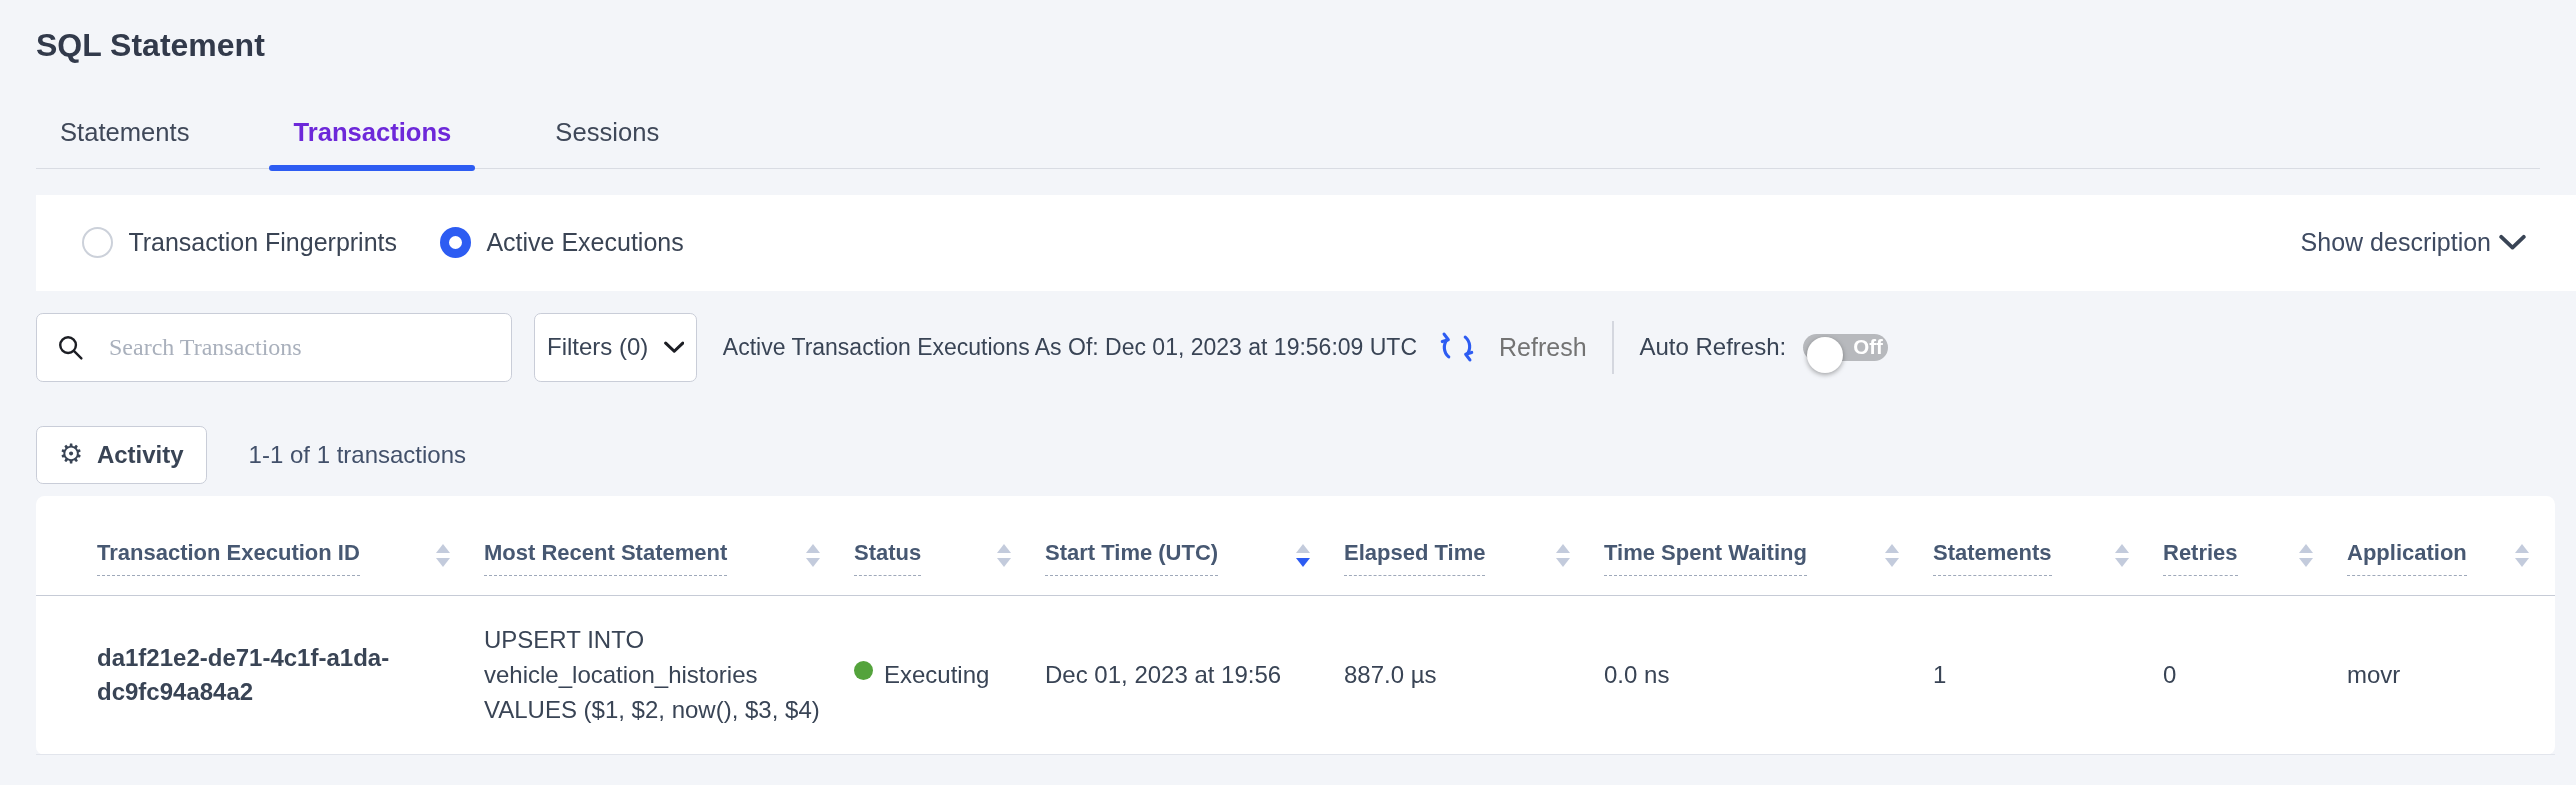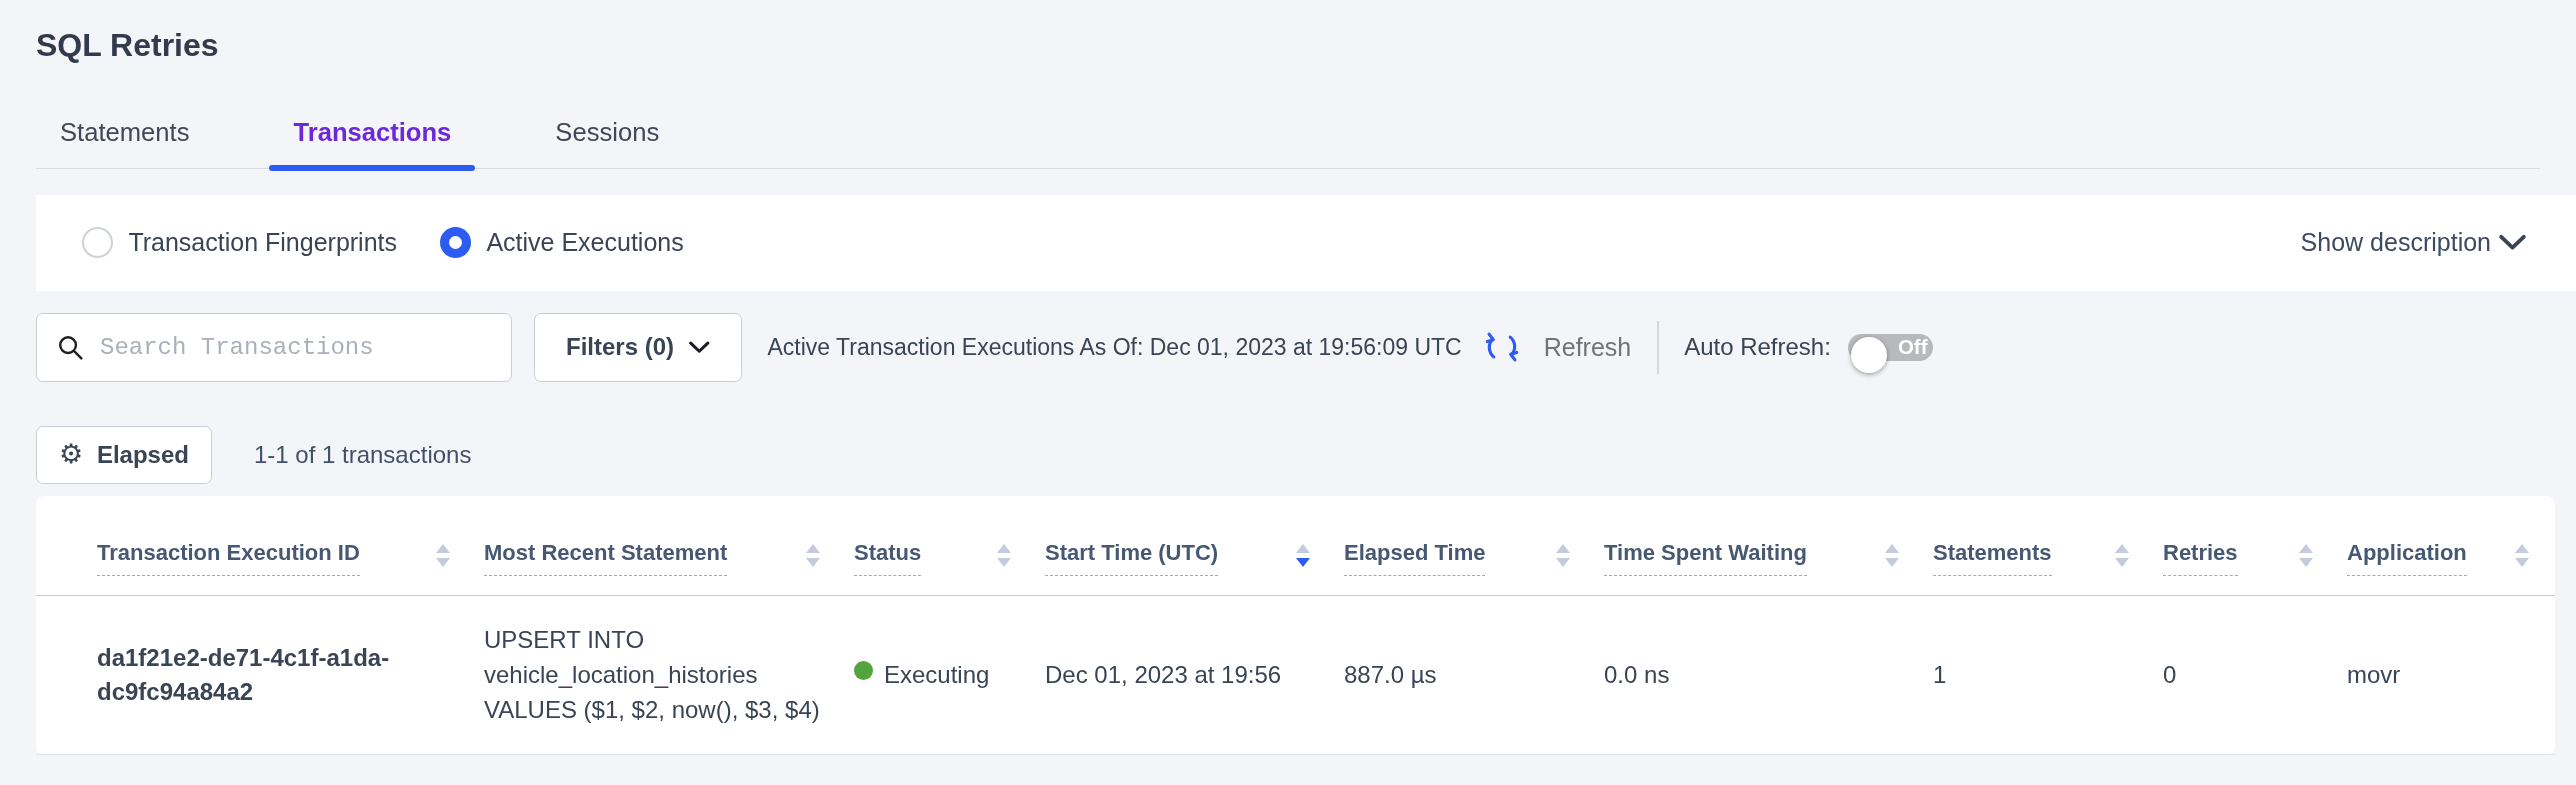--- a/index.html
+++ b/index.html
@@ -18,24 +18,24 @@
   .radio-opt{display:flex;align-items:center;gap:15.4px;font-size:25px;color:#3a4454;cursor:pointer;}
   .radio-opt + .radio-opt{margin-left:43px;}
   .radio{box-sizing:border-box;width:31px;height:31px;border-radius:50%;border:2.6px solid #ccd1da;background:#fff;flex:0 0 auto;}
   .radio.selected{border:9.4px solid #2d5cf2;}
   .show-desc{margin-left:auto;margin-right:50px;display:flex;align-items:center;gap:8px;font-size:25px;color:#3e4a61;cursor:pointer;}
 
   
   .controls{padding:22px 0 0 36px;}
   .controls-row{display:flex;align-items:center;}
   .search-box{box-sizing:border-box;width:476px;height:69px;background:#fff;border:1.7px solid #c9cdd8;border-radius:6.8px;display:flex;align-items:center;padding:0 19px;}
-  .search-box input{border:none;outline:none;font-size:24px;flex:1;margin-left:13px;color:#394455;font-family:Liberation Mono, monospace;background:transparent;}
+  .search-box input{border:none;outline:none;font-size:24px;flex:1;margin-left:22px;color:#394455;font-family:Liberation Serif, serif;background:transparent;}
   .search-box input::placeholder{color:#a9b0bc;}
   .btn{box-sizing:border-box;height:69px;background:#fff;border:1.7px solid #c9cdd8;border-radius:6.8px;display:flex;align-items:center;font-family:"Liberation Sans",sans-serif;cursor:pointer;}
-  .filters-btn{margin-left:22px;padding:0 31px;gap:15.4px;font-size:24px;font-weight:700;color:#394455;}
+  .filters-btn{margin-left:22px;padding:0 12px;gap:15.4px;font-size:24px;font-weight:400;color:#394455;}
   .asof{margin-left:25.6px;font-size:23px;color:#394455;white-space:nowrap;}
   .refresh{margin-left:22px;display:flex;align-items:center;gap:24px;color:#737373;font-size:25px;cursor:pointer;white-space:nowrap;}
   .vdiv{width:1.7px;height:53px;background:#d4d7df;margin:0 25.6px;}
   .autolabel{font-size:24px;color:#394455;white-space:nowrap;}
   .toggle{position:relative;width:85px;height:27px;border-radius:22px;background:#b7b9bd;margin-left:17px;display:flex;align-items:center;cursor:pointer;flex:0 0 auto;}
   .knob{position:absolute;left:3.4px;top:3.4px;width:36px;height:36px;background:#fff;border-radius:50%;box-shadow:0 1.7px 5.1px rgba(0,0,0,.35);}
   .toggle-text{margin-left:50px;color:#fff;font-weight:700;font-size:20.5px;}
 
   .toolbar-row{margin-top:44px;display:flex;align-items:center;}
   .columns-btn{padding:0 22px;gap:13.7px;font-size:24px;font-weight:700;color:#394455;height:58px;}
@@ -57,21 +57,21 @@
   .cell-id{max-width:367px;line-height:34px;overflow-wrap:break-word;font-weight:bold;}
   .cell-stmt{max-width:380px;line-height:35px;}
   .status-wrap{display:flex;align-items:flex-start;gap:11px;}
   .dot{width:19px;height:19px;border-radius:50%;background:#54a33c;flex:0 0 auto;}
 </style>
 </head>
 <body>
 
 <div class="page">
 
-  <h1 class="page-title">SQL Retries</h1>
+  <h1 class="page-title">SQL Statement</h1>
 
   <div class="tabs">
     <div class="tab">Statements</div>
     <div class="tab active">Transactions</div>
     <div class="tab">Sessions</div>
   </div>
 
   <div class="radio-card">
     <label class="radio-opt">
       <span class="radio"></span>
@@ -123,21 +123,21 @@
       <span class="autolabel">Auto Refresh:</span>
       <span class="toggle">
         <span class="knob"></span>
         <span class="toggle-text">Off</span>
       </span>
     </div>
 
     <div class="toolbar-row">
       <button class="btn columns-btn">
         <span class="gear">⚙</span>
-        <span>Elapsed</span>
+        <span>Activity</span>
       </button>
       <span class="count">1-1 of 1 transactions</span>
     </div>
   </div>
 
   <div class="table-card">
     <div class="thead">
       <div class="th">
         <span class="th-label">Transaction Execution ID</span>
         <span class="sort">

